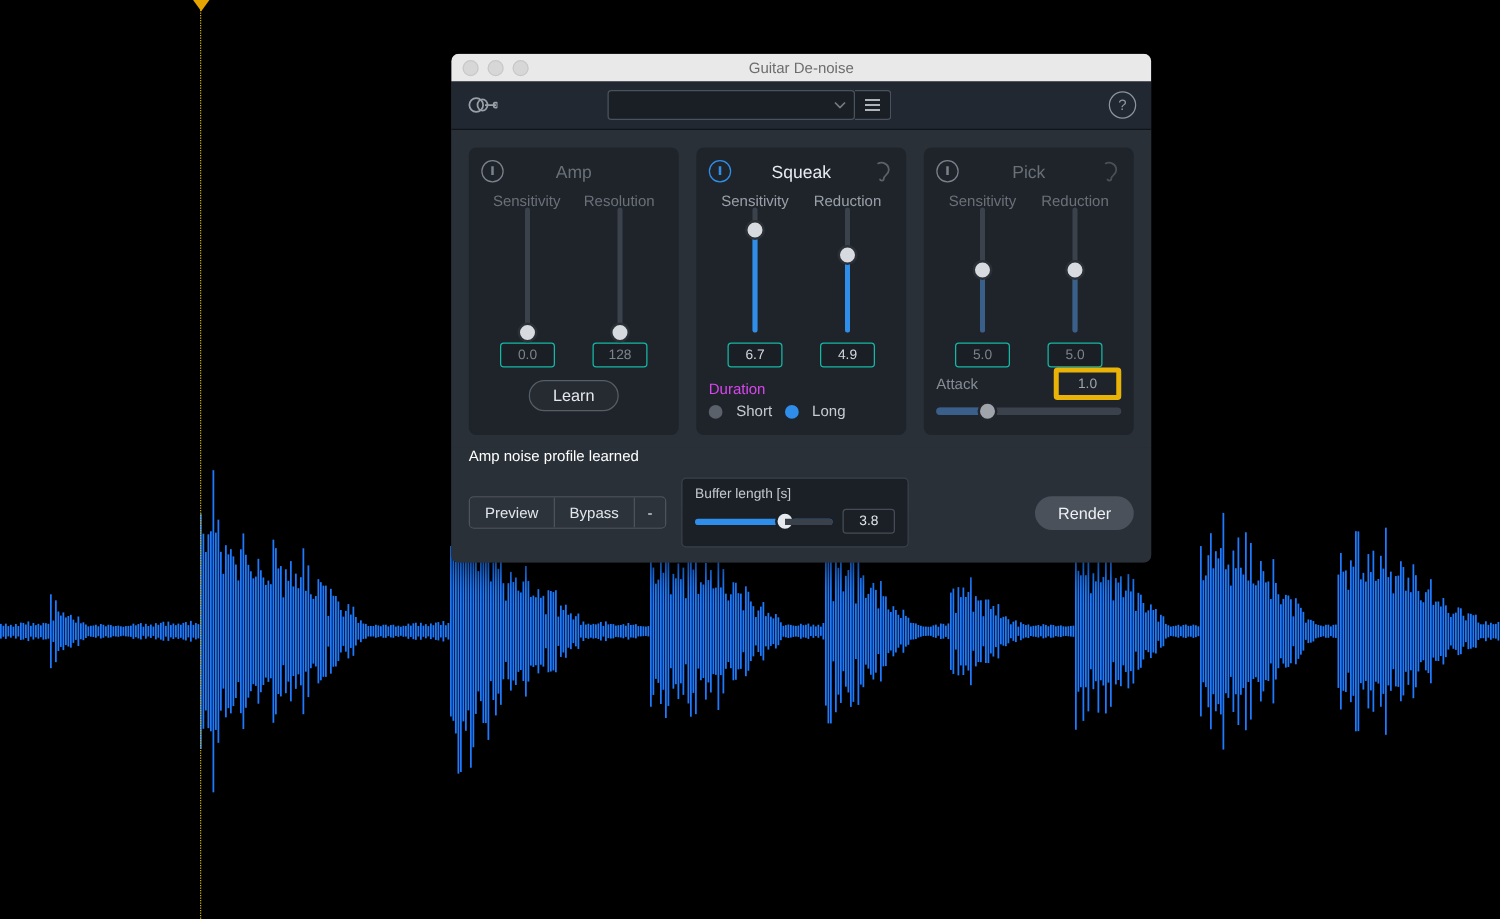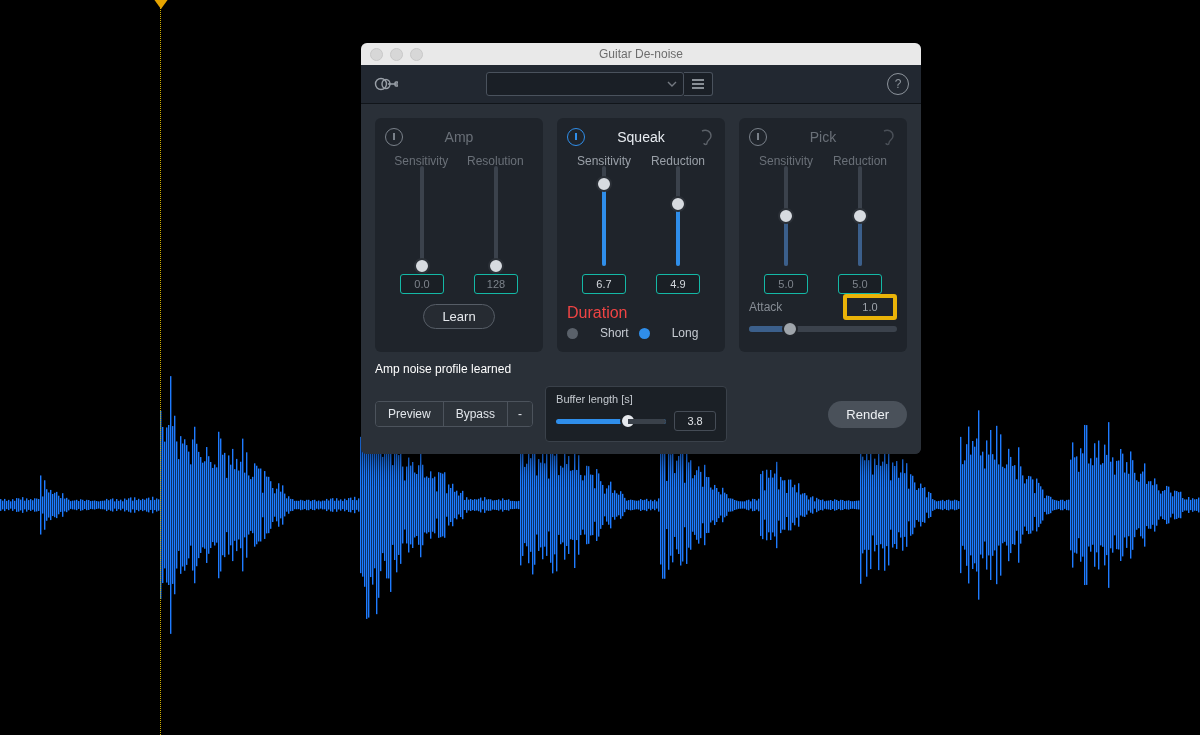--- a/index.html
+++ b/index.html
@@ -36,25 +36,25 @@
   .plabels{display:flex;justify-content:space-around;font-size:12px;color:#9aa0a8;margin-bottom:6px}
   .sliders{display:flex;justify-content:space-around;align-items:flex-end;height:120px}
   .vslide{width:40px;display:flex;flex-direction:column;align-items:center}
   .track{width:4px;height:100px;background:#3b424c;border-radius:2px;position:relative}
   .fill{position:absolute;bottom:0;left:0;right:0;background:#2f8eea;border-radius:2px}
   .panel.dim .fill{background:#3b5f8b}
   .panel.neutral .fill{background:#3b424c}
   .thumb{position:absolute;left:50%;transform:translate(-50%,50%);bottom:0;width:12px;height:12px;border-radius:50%;background:#d7dbe0;border:2px solid #2b3037}
   .valbox{margin-top:8px;width:42px;height:18px;border:1px solid #14b8a6;border-radius:3px;font-size:11px;display:flex;align-items:center;justify-content:center;color:#d5d9de;background:#1a1f25}
   .panel.dim .valbox{color:#7d838b}
-  .under{margin-top:10px;font-size:16px;color:#ef4444}
+  .under{margin-top:10px;font-size:12px;color:#d946ef}
   .learn-row{display:flex;justify-content:center;margin-top:10px}
   .learn{padding:4px 18px;border:1px solid #565d66;border-radius:14px;font-size:13px;color:#e6e9ed;background:#262b32}
   .radio-row{display:flex;align-items:center;gap:10px;margin-top:4px}
-  .radio{display:flex;align-items:center;gap:22px;font-size:12px}
+  .radio{display:flex;align-items:center;gap:11px;font-size:12px}
   .rdot{width:11px;height:11px;border-radius:50%;background:#5a616a}
   .rdot.on{background:#2f8eea}
   .attack-row{display:flex;align-items:center;justify-content:space-between;margin-top:0;font-size:12px;color:#868c94}
   .attack-val{width:46px;height:18px;border:4px solid #eab308;border-radius:3px;display:flex;align-items:center;justify-content:center;font-size:11px;color:#9ea4ac}
   .hslider{margin-top:6px;height:6px;background:#3b424c;border-radius:3px;position:relative}
   .hslider .hfill{position:absolute;left:0;top:0;bottom:0;background:#3b5f8b;border-radius:3px}
   .hslider .hthumb{position:absolute;top:50%;transform:translate(-50%,-50%);width:12px;height:12px;border-radius:50%;background:#9fa5ab;border:2px solid #22262c}
   .status{padding:0 14px 4px 14px;font-size:12px;color:#ffffff;background:#2a3038}
   .footer{display:flex;align-items:center;padding:6px 14px 12px 14px;background:#2a3038}
   .segbtn{display:flex;border:1px solid #4c535c;border-radius:4px;overflow:hidden}

